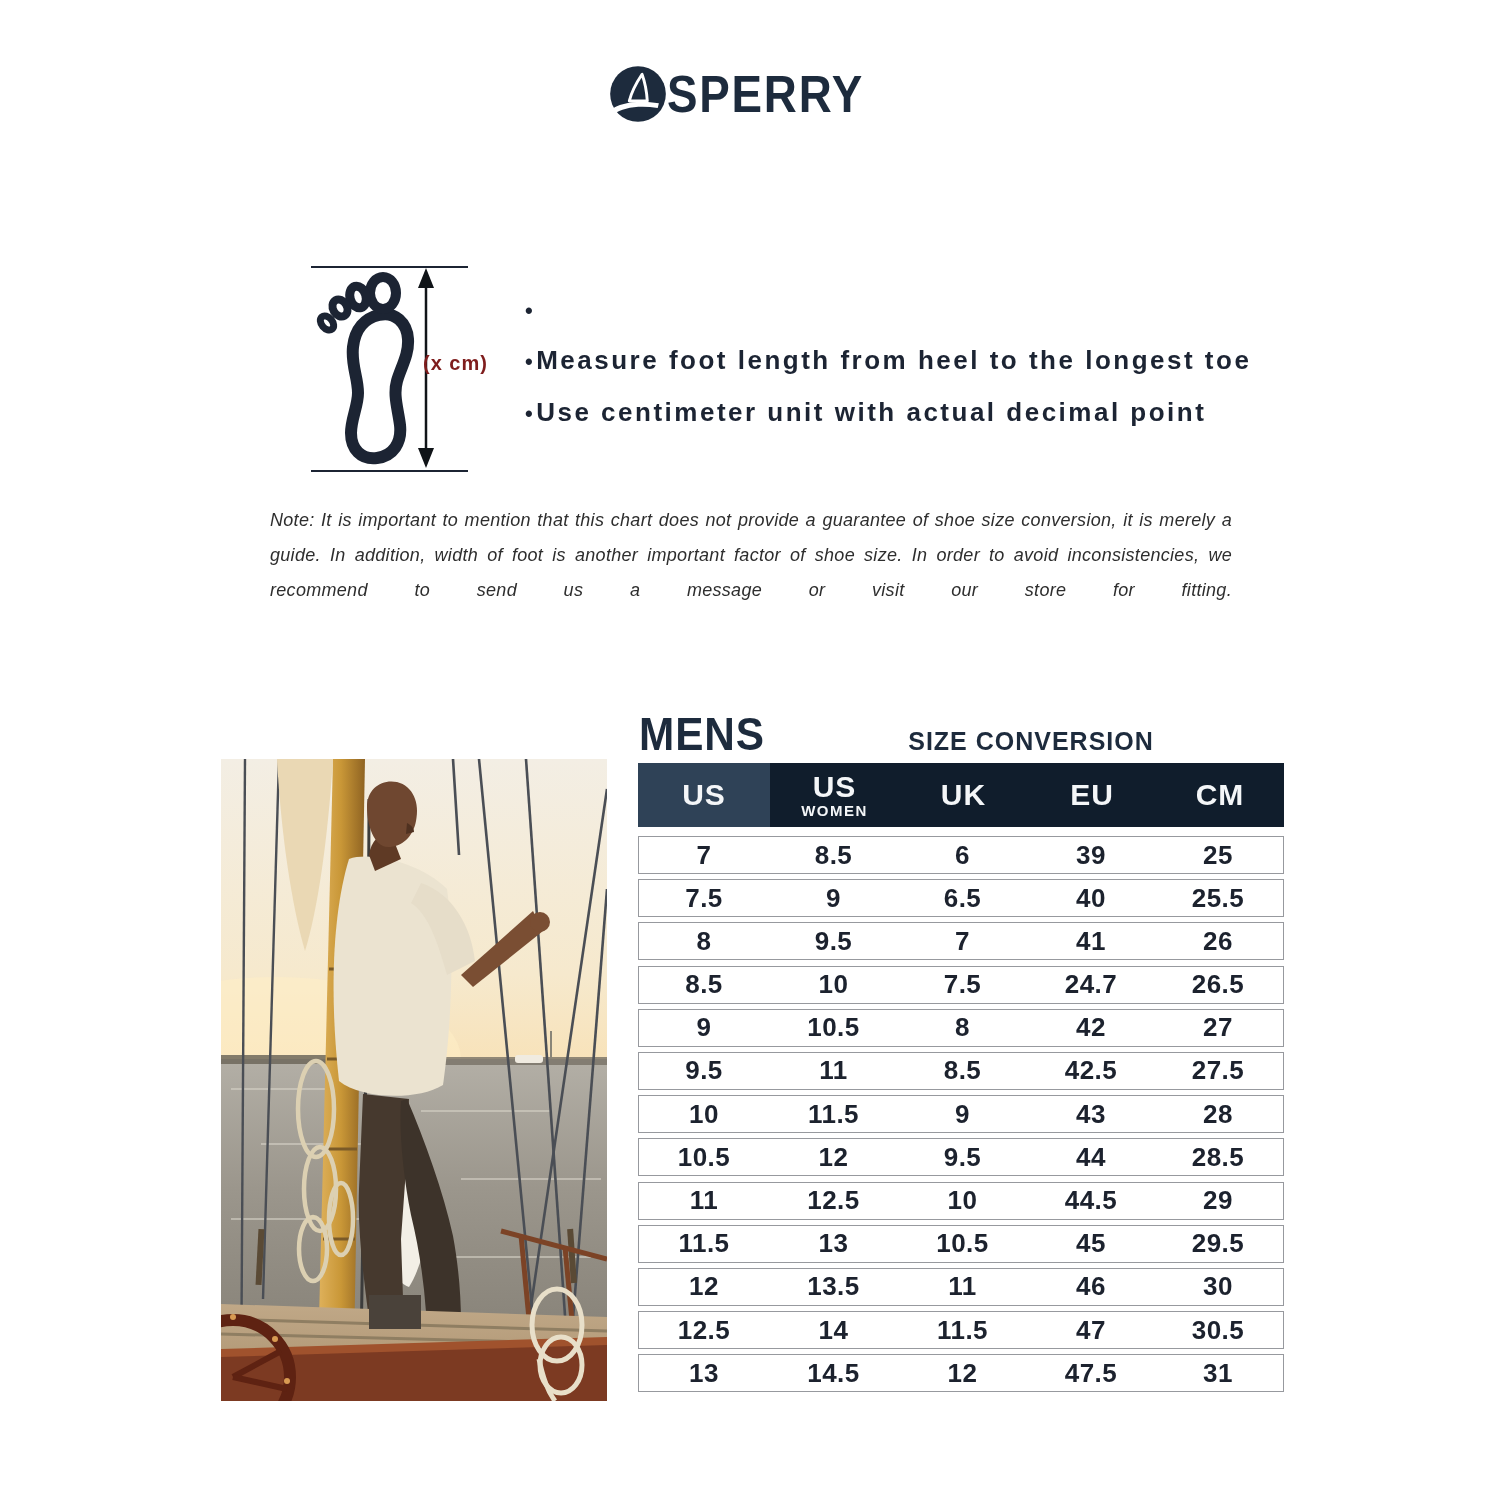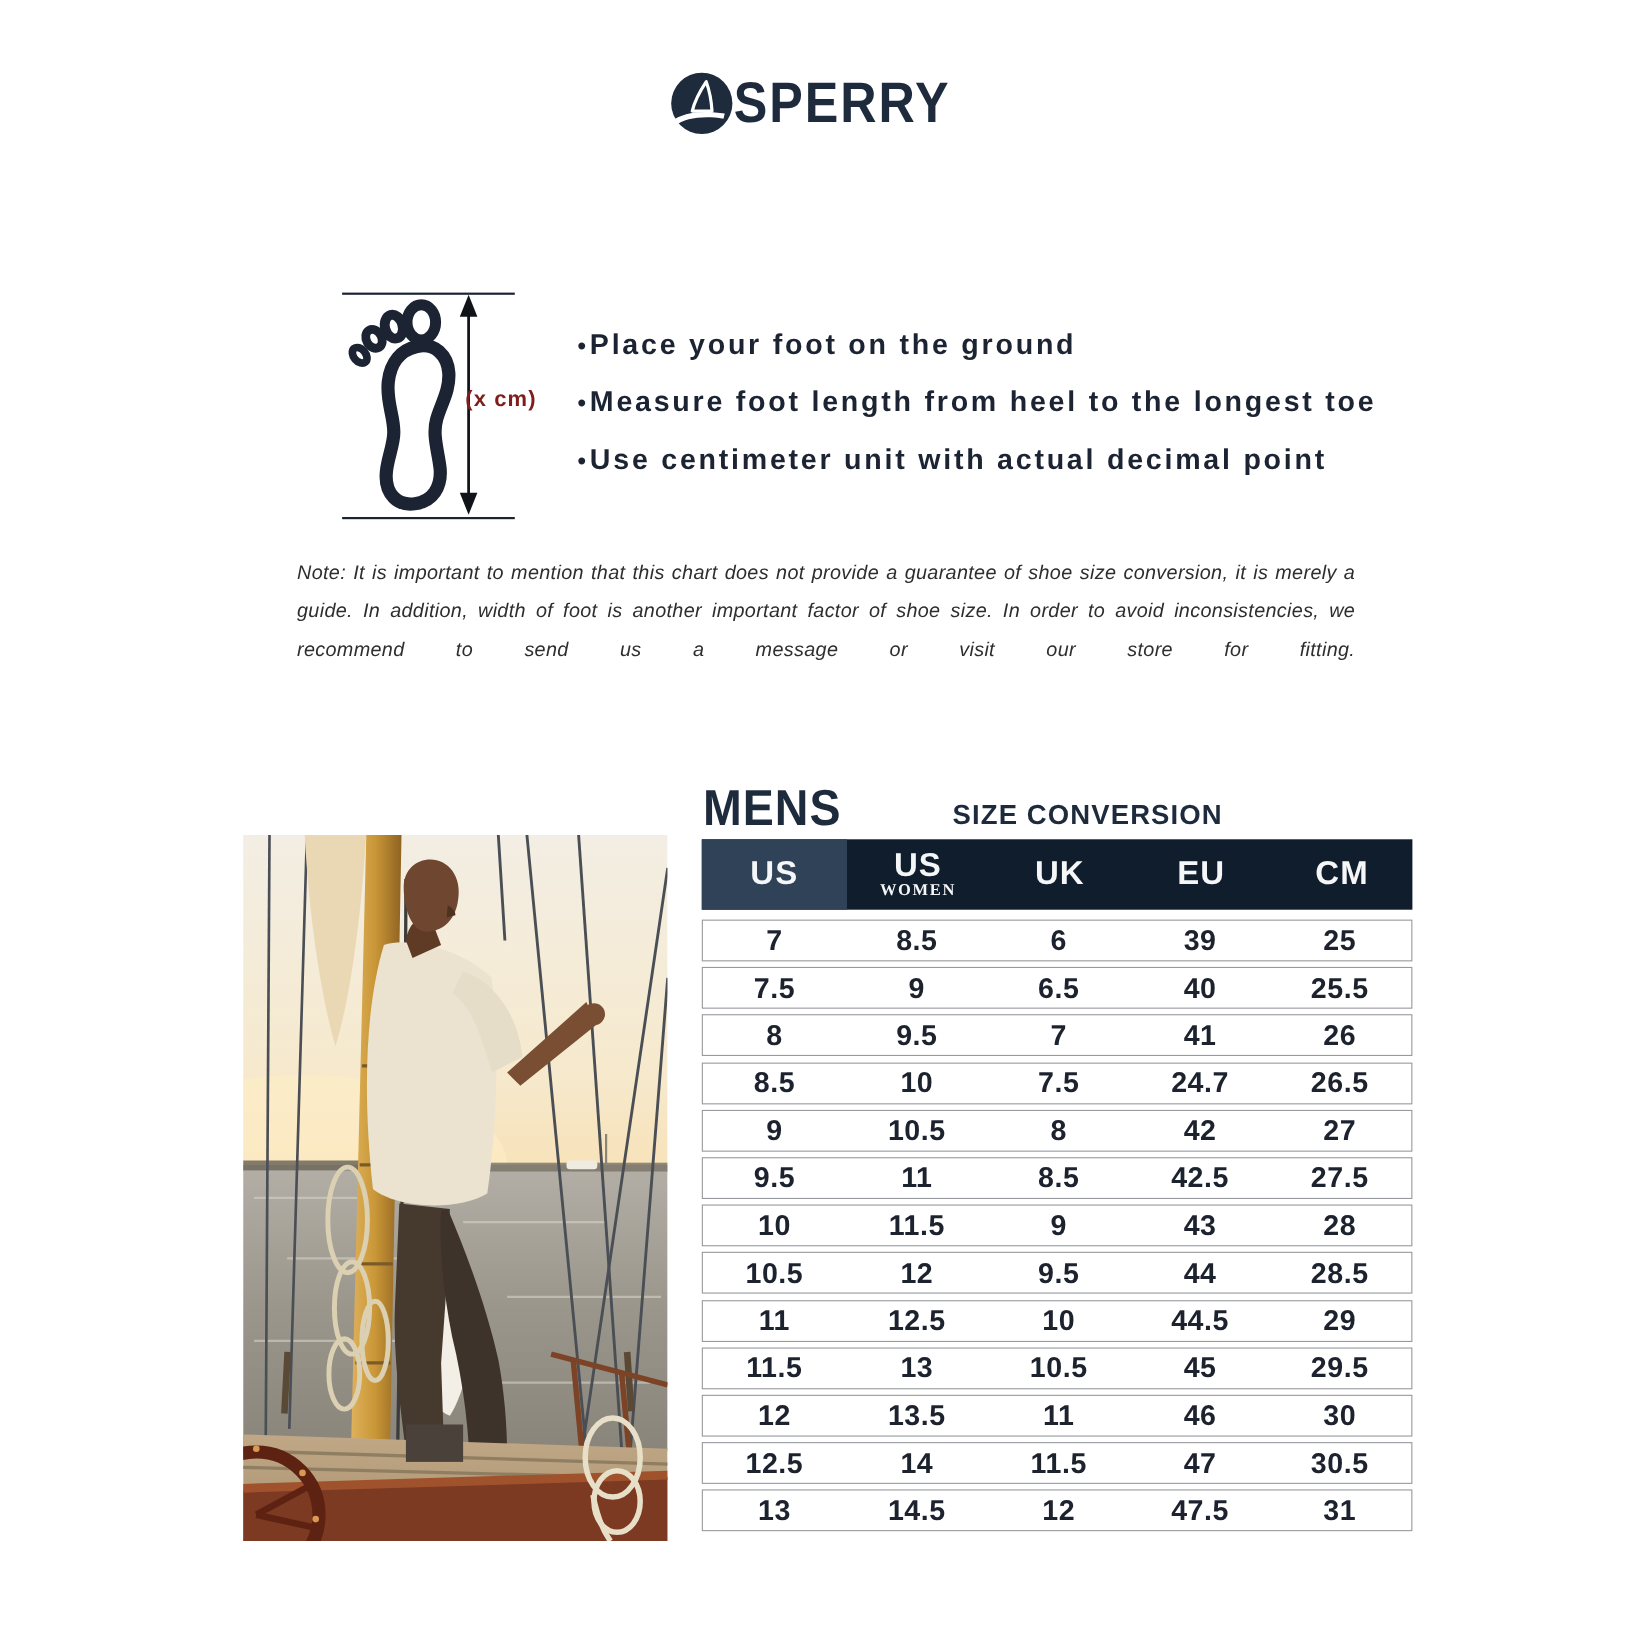--- a/index.html
+++ b/index.html
@@ -28,28 +28,28 @@
   
   .note{position:absolute;left:270px;top:503px;width:962px;margin:0;
     font-style:italic;font-size:18px;line-height:35px;color:#2e2e2e;
     text-align:justify;text-align-last:justify;letter-spacing:.3px;}
   
   .photo{position:absolute;left:221px;top:759px;width:386px;height:642px;margin:0;overflow:hidden;}
   .photo svg{display:block;width:100%;height:100%;}
   
   .tablewrap{position:absolute;left:638px;top:701px;width:646px;}
   .mens{position:absolute;left:1px;top:6px;font-size:46px;font-weight:700;color:#1d2b3d;letter-spacing:1px;transform:scaleX(.92);transform-origin:left center;}
-  .conv{position:absolute;left:228px;top:26px;width:330px;text-align:left;
+  .conv{position:absolute;left:228px;top:26px;width:330px;text-align:center;
     font-size:25px;font-weight:700;color:#1d2b3d;letter-spacing:1px;}
   .thead{position:absolute;left:0;top:62px;width:646px;height:64px;background:#101d2c;
     display:grid;grid-template-columns:132px 129px 129px 128px 128px;text-align:right;}
   .hdr-cell{display:flex;flex-direction:column;justify-content:center;align-items:center;color:#f4f6f8;}
   .hdr-cell.first{background:#2f4257;}
   .hdr-main{font-size:30px;font-weight:700;letter-spacing:1px;line-height:30px;}
-  .hdr-sub{font-size:15px;font-weight:700;letter-spacing:1.5px;line-height:17px;font-family:Liberation Serif, serif;}
+  .hdr-sub{font-size:15px;font-weight:700;letter-spacing:1.5px;line-height:17px;}
   .tbody{position:absolute;left:0;top:135px;width:646px;}
   .size-row{box-sizing:border-box;height:38px;margin-bottom:5.2px;background:#ffffff;
     border:1.6px solid #97999e;display:grid;grid-template-columns:130px 129px 129px 128px 126px;align-items:center;}
   .size-cell{text-align:center;font-size:26px;font-weight:700;color:#1c222e;letter-spacing:.5px;}
 </style>
 </head>
 <body>
 
 <div class="canvas">
 
@@ -79,21 +79,20 @@
       <line x1="15" y1="6" x2="15" y2="194" stroke="#101418" stroke-width="2.5"></line>
       <path d="M15,0 L7,20 L23,20 Z" fill="#101418"></path>
       <path d="M15,200 L7,180 L23,180 Z" fill="#101418"></path>
     </svg>
     <span class="xcm">(x cm)</span>
   </div>
 
   <ul class="bullets">
       <li>
         <span class="bullet-dot">•</span>
-        <span>Place your foot on the ground</span>
       </li>
       <li>
         <span class="bullet-dot">•</span>
         <span>Measure foot length from heel to the longest toe</span>
       </li>
       <li>
         <span class="bullet-dot">•</span>
         <span>Use centimeter unit with actual decimal point</span>
       </li>
     </ul>

